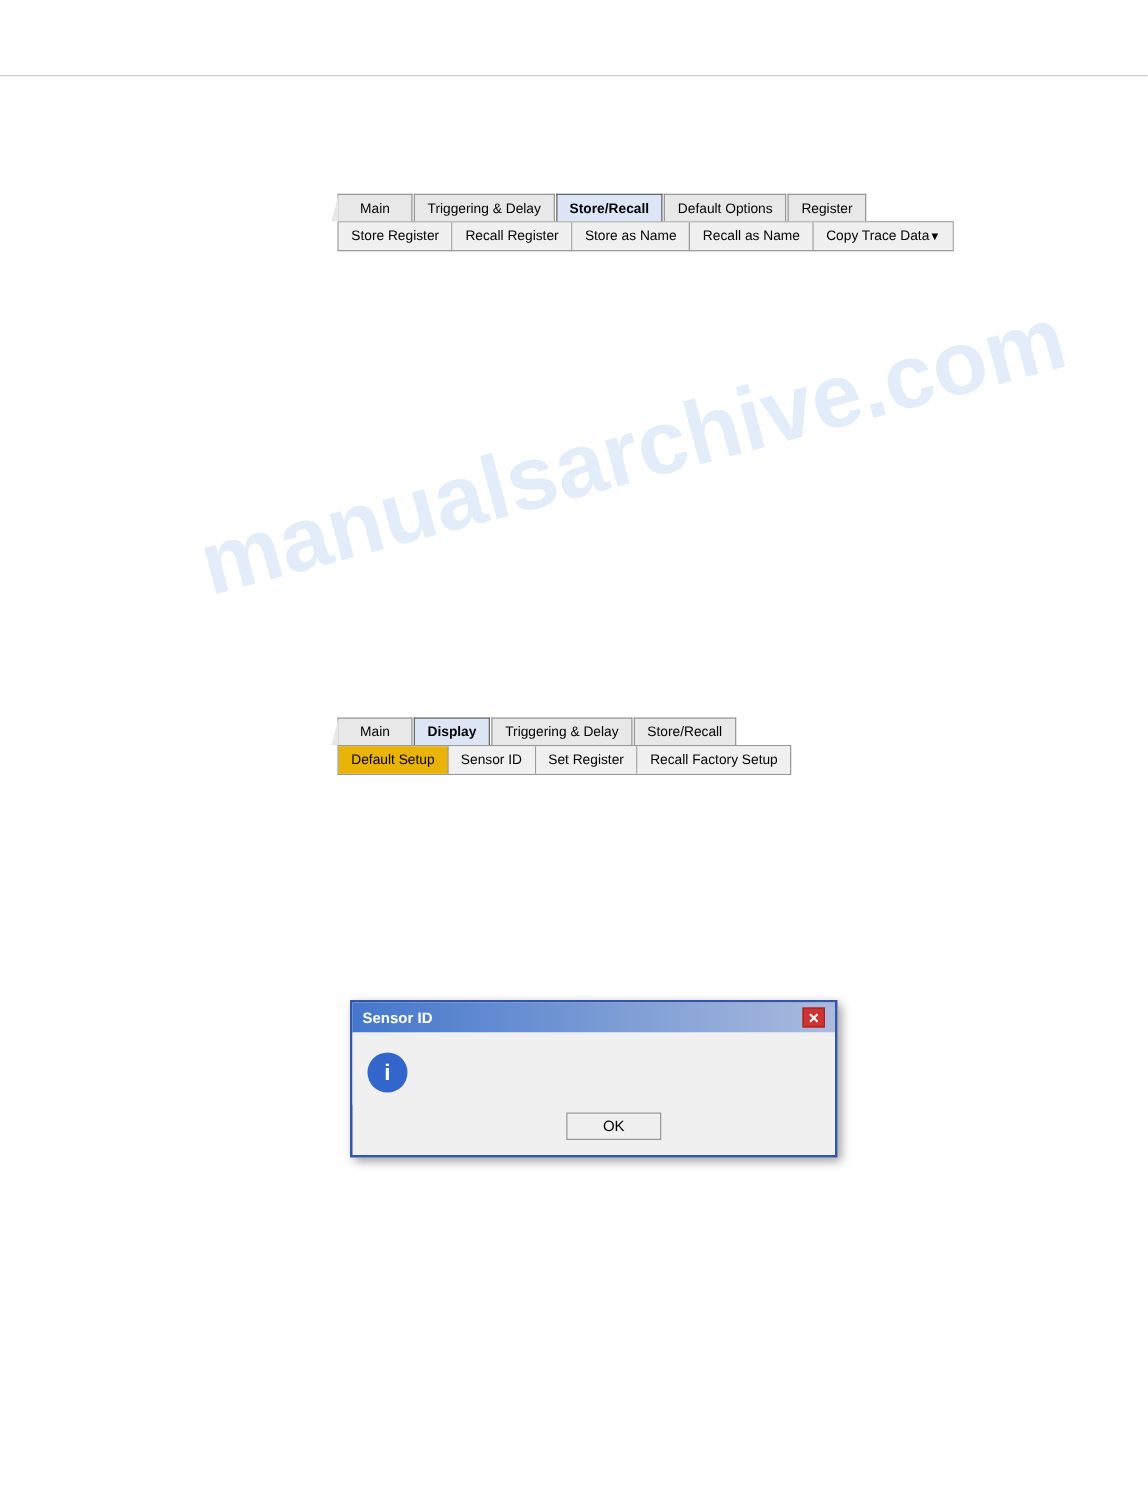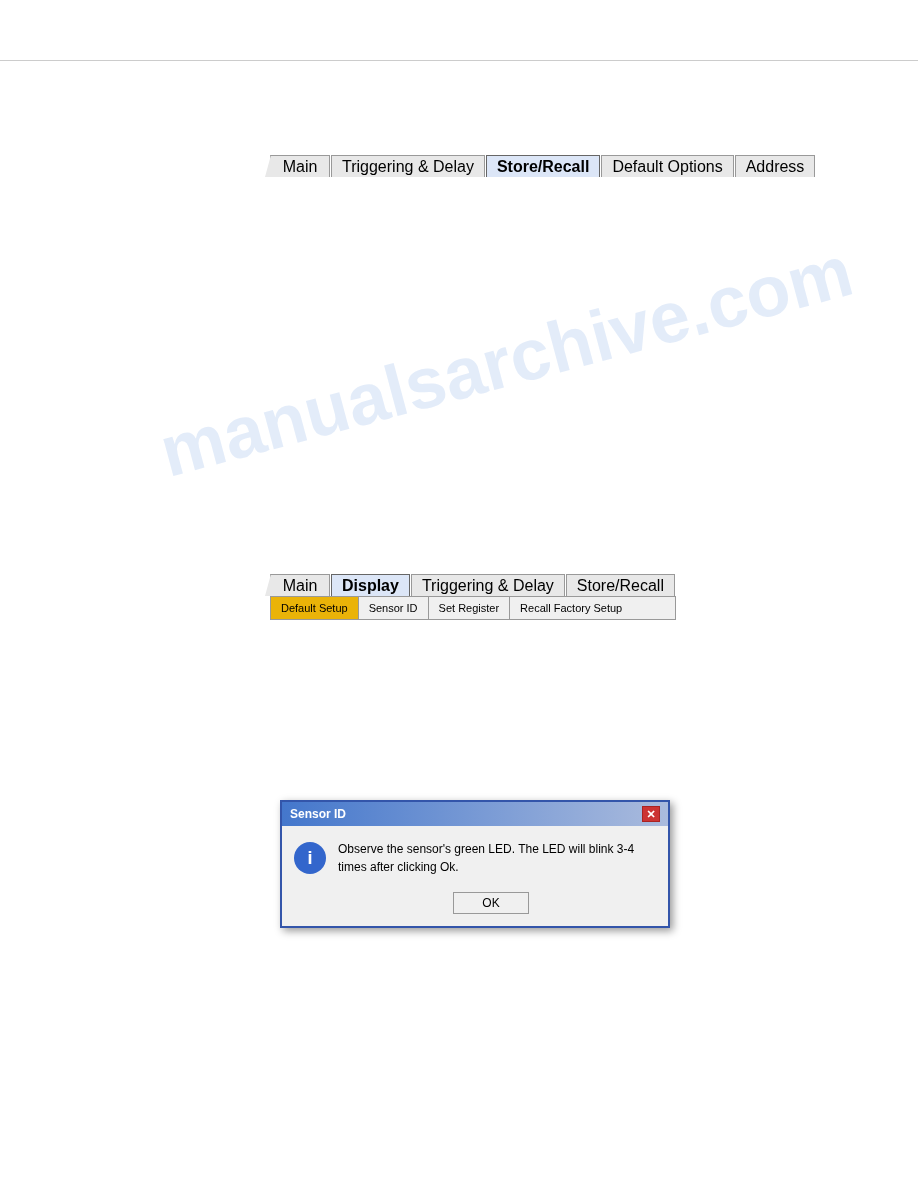--- a/index.html
+++ b/index.html
@@ -39,21 +39,21 @@
 
     .tab {
       display: flex;
       align-items: center;
       justify-content: center;
       padding: 3px 10px;
       border: 1px solid #999;
       border-bottom: none;
       background: #e8e8e8;
       cursor: pointer;
-      font-size: 16px;
+      font-size: 11px;
       min-width: 60px;
       height: 22px;
       margin-right: 1px;
       position: relative;
     }
 
     .tab.active {
       background: #dce6f7;
       font-weight: bold;
       border-color: #666;
@@ -216,21 +216,29 @@
 
 <div class="watermark">manualsarchive.com</div>
 
 <div class="toolbar-section-1">
   <div class="tab-row">
 
   <div class="tab slant-left">Main</div>
       <div class="tab">Triggering &amp; Delay</div>
       <div class="tab active">Store/Recall</div>
       <div class="tab">Default Options</div>
-      <div class="tab">Address</div>
+      <div class="tab">Register</div>
+    </div>
+  <div class="button-row">
+
+  <div class="btn-item">Store Register</div>
+      <div class="btn-item">Recall Register</div>
+      <div class="btn-item">Store as Name</div>
+      <div class="btn-item">Recall as Name</div>
+      <div class="btn-item dropdown">Copy Trace Data</div>
     </div>
 </div>
 
 <div class="toolbar-section-2">
   <div class="tab-row">
   <div class="tab slant-left">Main</div>
       <div class="tab active">Display</div>
       <div class="tab">Triggering &amp; Delay</div>
       <div class="tab">Store/Recall</div>
     </div>
@@ -243,19 +251,18 @@
 </div>
 
 <div class="dialog-overlay">
   <div class="dialog">
     <div class="dialog-titlebar">
       <span>Sensor ID</span>
       <div class="dialog-close-btn">✕</div>
     </div>
     <div class="dialog-body">
       <div class="info-icon">i</div>
-      <div class="dialog-message">Observe the sensor's green LED. The LED will blink 3-4 times after clicking Ok.</div>
     </div>
     <div class="dialog-footer">
       <button class="ok-button">OK</button>
     </div>
   </div>
 </div>
 
 </body></html>

